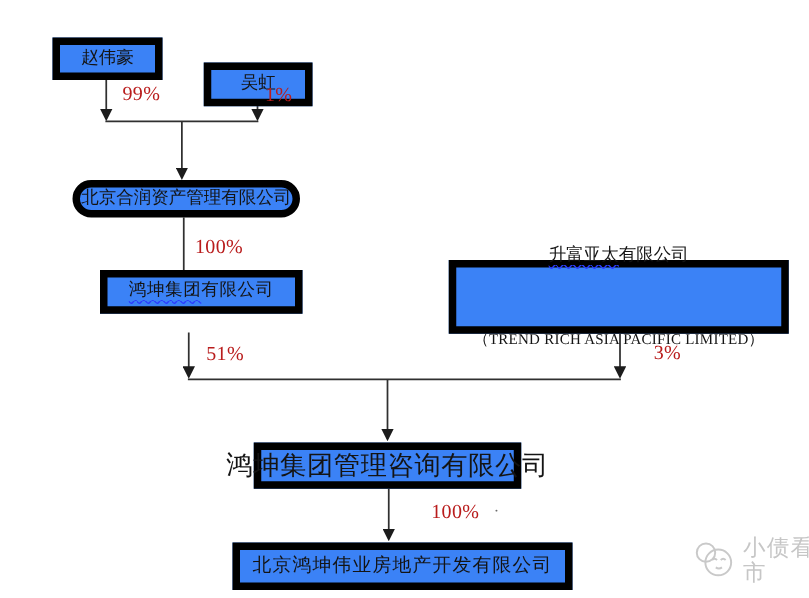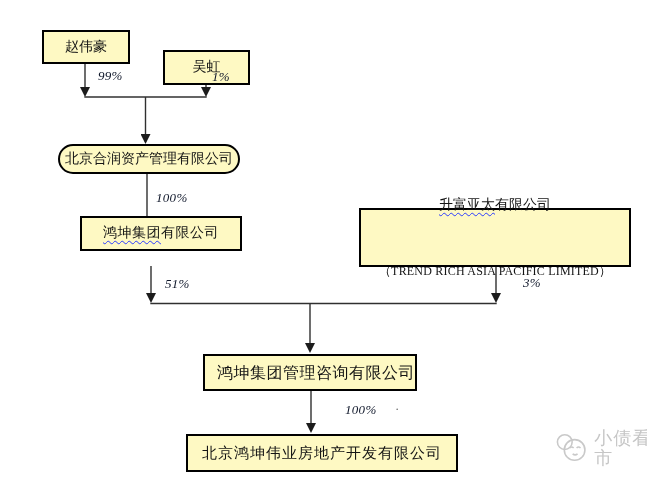--- a/index.html
+++ b/index.html
@@ -7,61 +7,60 @@
     width: 647px; height: 478px;
     background: #ffffff;
     position: relative;
     font-family: "Liberation Serif", "DejaVu Serif", serif;
     overflow: hidden;
   }
   .stage { position: absolute; inset: 0; width: 647px; height: 478px; }
   svg.edges { position: absolute; left: 0; top: 0; pointer-events: none; }
   .node {
     position: absolute;
-    border: 2px solid #000000;
-    background: #fef9c3;
+    border: 6px solid #000000;
+    background: #3b82f6;
     display: flex;
     flex-direction: column;
     align-items: center;
     justify-content: center;
     text-align: center;
     color: #141414;
     font-size: 14px;
     line-height: 1.35;
     box-sizing: border-box;
     white-space: nowrap;
   }
   .squiggle {
     text-decoration-line: underline;
     text-decoration-style: wavy;
     text-decoration-color: #2b3cff;
     text-decoration-thickness: 1px;
     text-underline-offset: 3px;
   }
   .pct {
     position: absolute;
-    font-size: 13px;
-    color: #0f172a;
+    font-size: 16px;
+    color: #b91c1c;
     line-height: 16px;
     letter-spacing: 0.3px;
-    font-style: italic;
   }
   .stray {
     position: absolute;
     font-size: 13px;
     color: #6b6b6b;
     line-height: 14px;
   }
   .node-zhao       { left: 42px;  top: 30px;  width: 88px;  height: 34px; }
   .node-wu         { left: 163px; top: 29px;  width: 87px;  height: 35px; margin-top: 21px; }
   .node-herun      { left: 58px;  top: 144px; width: 182px; height: 30px; border-radius: 15px; }
   .node-hongkun    { left: 80px;  top: 216px; width: 162px; height: 35px; letter-spacing: 0.5px; }
   .node-trend      { left: 359px; top: 208px; width: 272px; height: 59px; gap: 48px; }
   .node-trend .l2  { font-size: 12px; letter-spacing: 0.2px; }
-  .node-consult    { left: 203px; top: 354px; width: 214px; height: 37px; font-size: 16px; letter-spacing: 0.5px; align-items: flex-end; }
+  .node-consult    { left: 203px; top: 354px; width: 214px; height: 37px; font-size: 21px; letter-spacing: 0.5px; }
   .node-weiye      { left: 186px; top: 434px; width: 272px; height: 38px; font-size: 15px; letter-spacing: 1px; }
   .watermark {
     position: absolute;
     left: 553px; top: 428px;
     width: 116px; height: 40px;
     display: flex; align-items: center;
     color: #c6c6c6;
     font-family: "Liberation Sans", "DejaVu Sans", sans-serif;
   }
   .watermark .wm-text {

